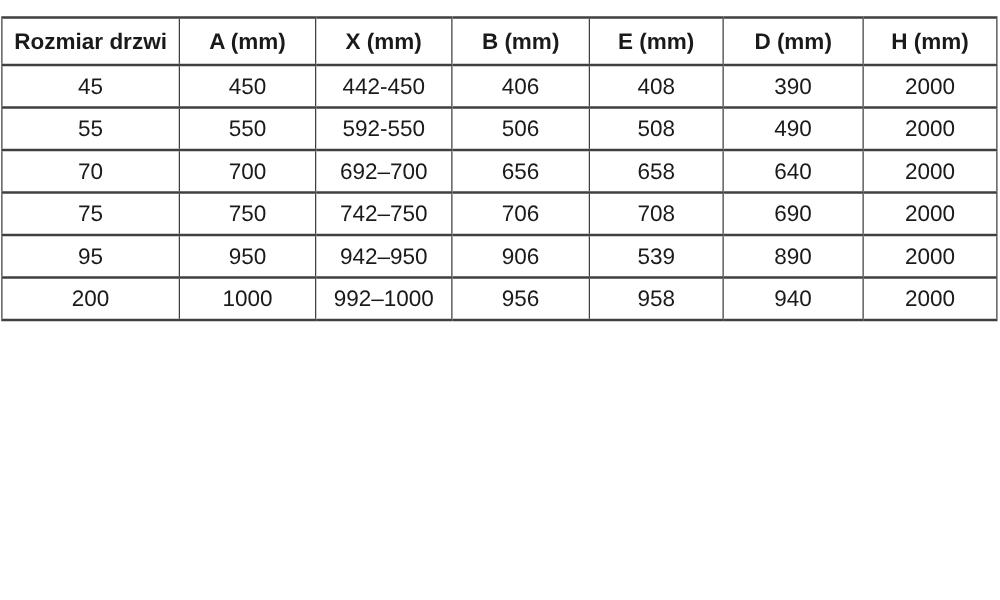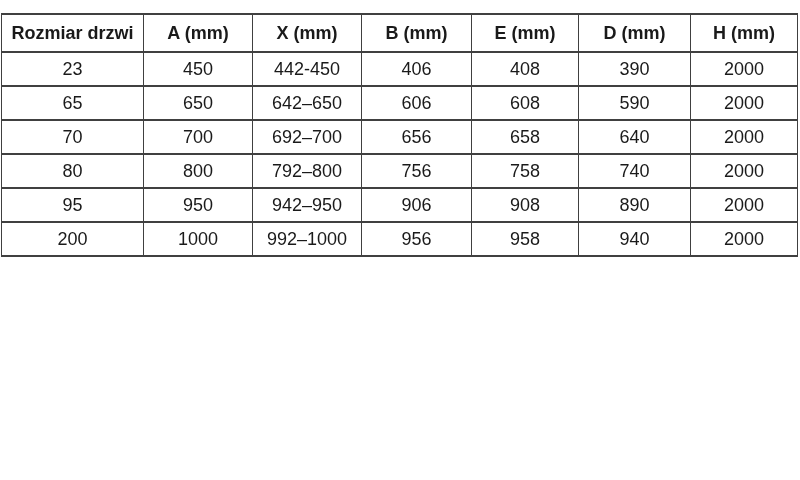--- a/index.html
+++ b/index.html
@@ -69,61 +69,61 @@
           <th>A (mm)</th>
           <th>X (mm)</th>
           <th>B (mm)</th>
           <th>E (mm)</th>
           <th>D (mm)</th>
           <th>H (mm)</th>
         </tr>
     </thead>
     <tbody>
         <tr>
-          <td>23</td>
+          <td>45</td>
           <td>450</td>
           <td>442-450</td>
           <td>406</td>
           <td>408</td>
           <td>390</td>
           <td>2000</td>
         </tr>
         <tr>
-          <td>65</td>
-          <td>650</td>
-          <td>642–650</td>
-          <td>606</td>
-          <td>608</td>
-          <td>590</td>
+          <td>55</td>
+          <td>550</td>
+          <td>592-550</td>
+          <td>506</td>
+          <td>508</td>
+          <td>490</td>
           <td>2000</td>
         </tr>
         <tr>
           <td>70</td>
           <td>700</td>
           <td>692–700</td>
           <td>656</td>
           <td>658</td>
           <td>640</td>
           <td>2000</td>
         </tr>
         <tr>
-          <td>80</td>
-          <td>800</td>
-          <td>792–800</td>
-          <td>756</td>
-          <td>758</td>
-          <td>740</td>
+          <td>75</td>
+          <td>750</td>
+          <td>742–750</td>
+          <td>706</td>
+          <td>708</td>
+          <td>690</td>
           <td>2000</td>
         </tr>
         <tr>
           <td>95</td>
           <td>950</td>
           <td>942–950</td>
           <td>906</td>
-          <td>908</td>
+          <td>539</td>
           <td>890</td>
           <td>2000</td>
         </tr>
         <tr>
           <td>200</td>
           <td>1000</td>
           <td>992–1000</td>
           <td>956</td>
           <td>958</td>
           <td>940</td>

